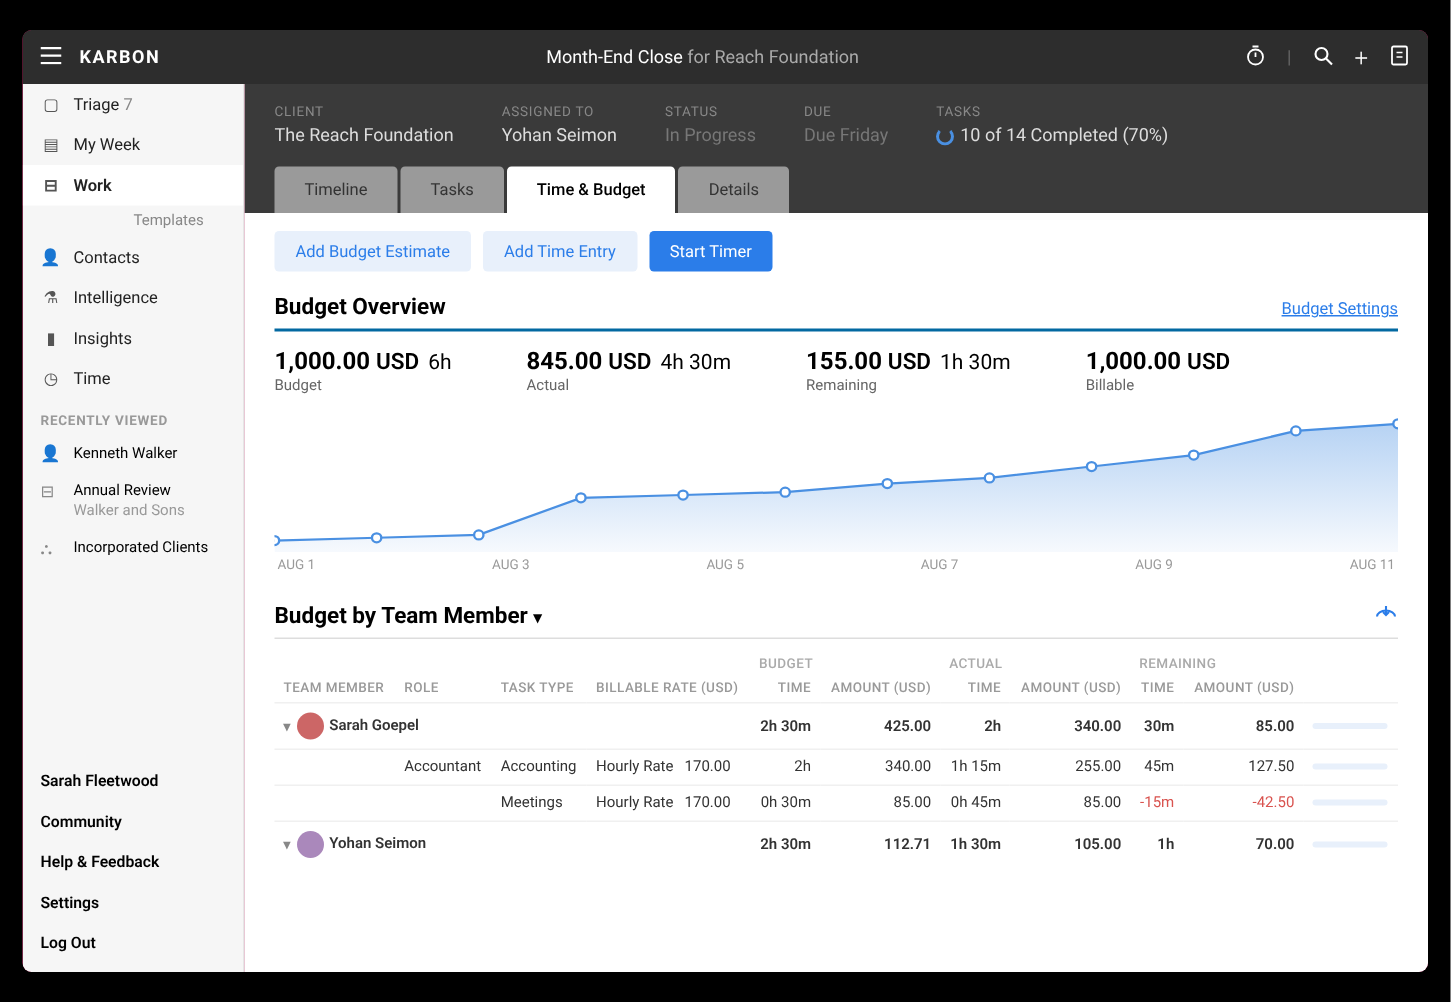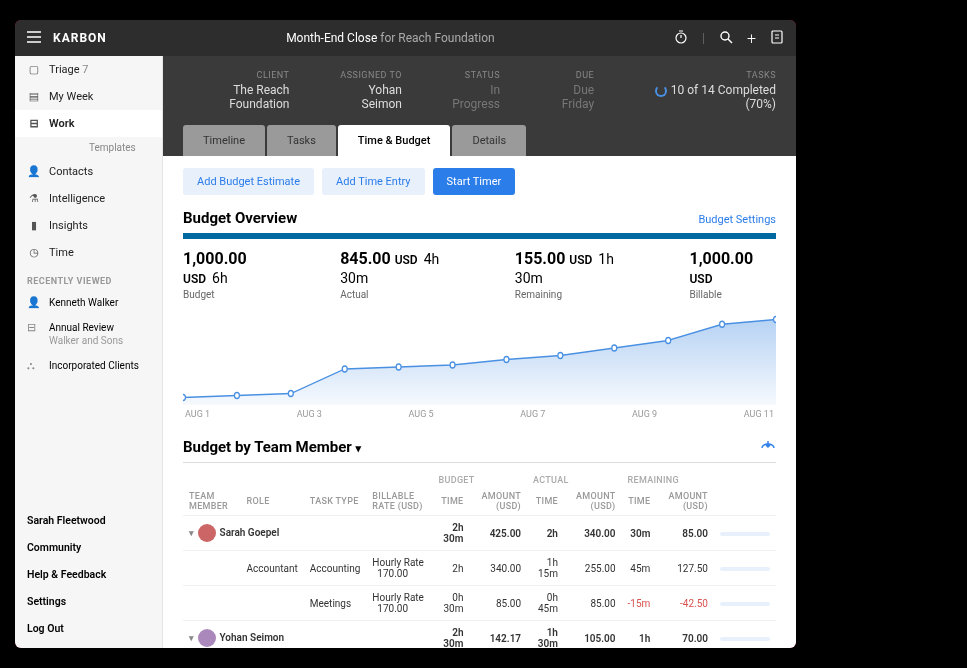--- a/index.html
+++ b/index.html
@@ -1,17 +1,17 @@
 <!DOCTYPE html>
 <html><head>
 <meta charset="utf-8">
 <style>
 * { margin:0; padding:0; box-sizing:border-box; font-family:-apple-system,BlinkMacSystemFont,"Segoe UI",Roboto,sans-serif; }
 body { background:#000; width:967px; height:668px; overflow:hidden; padding:20px 15px; }
-.app { width:781px; height:628px; background:#be185d; border-radius:6px; overflow:hidden; display:flex; flex-direction:column; }
+.app { width:937px; height:628px; background:#be185d; border-radius:6px; overflow:hidden; display:flex; flex-direction:column; }
 .topbar { background:#2d2d2d; color:#fff; height:36px; display:flex; align-items:center; padding:0 12px; font-size:12px; }
 .topbar .menu-icon { margin-right:12px; cursor:pointer; }
 .topbar .brand { font-weight:700; letter-spacing:1px; font-size:12px; }
 .topbar .title { flex:1; text-align:center; font-size:12px; }
 .topbar .title b { font-weight:400; }
 .topbar .title span { color:#aaa; }
 .topbar .right { display:flex; gap:14px; align-items:center; }
 .topbar .right svg, .topbar .right .icon { cursor:pointer; }
 
 .body { flex:1; display:flex; overflow:hidden; }
@@ -23,42 +23,42 @@
 .sidebar .section-label { padding:10px 12px 4px; color:#999; font-size:9px; letter-spacing:0.5px;font-weight:bold; }
 .sidebar .rv-item { padding:6px 12px; display:flex; gap:8px; align-items:flex-start; cursor:pointer; }
 .sidebar .rv-item .icn { width:14px; color:#888; }
 .sidebar .rv-item .txt { font-size:10px; line-height:1.3; }
 .sidebar .rv-item .txt .sub2 { color:#999; }
 .sidebar .footer-links { margin-top:auto; padding:6px 0; }
 .sidebar .footer-links div { padding:7px 12px; font-size:10.5px; font-weight:600; cursor:pointer; }
 
 .main { flex:1; display:flex; flex-direction:column; overflow:hidden; }
 .header-dark { background:#3a3a3a; color:#ccc; padding:14px 20px 0; }
-.meta-row { display:flex; gap:44px; font-size:10px; margin-bottom:14px;text-align:right; }
+.meta-row { display:flex; gap:32px; font-size:10px; margin-bottom:14px; }
 .meta-row .lbl { color:#888; font-size:9px; letter-spacing:0.5px; margin-bottom:3px; }
 .meta-row .val { color:#ddd; font-size:12px; }
 .meta-row .val.dim { color:#777; }
 .progress-ring { display:inline-block; width:12px; height:12px; border:2px solid #4a90e2; border-top-color:transparent; border-radius:50%; vertical-align:middle; margin-right:4px; }
 .tabs { display:flex; gap:2px; }
 .tabs .tab { background:#9a9a9a; color:#333; padding:9px 20px; font-size:11px; cursor:pointer; border-radius:3px 3px 0 0; }
 .tabs .tab.active { background:#fff; color:#000; font-weight:500; }
 
 .content { flex:1; background:#fff; overflow-y:auto; padding:12px 20px 0; }
 .action-row { display:flex; gap:8px; margin-bottom:14px; }
 .btn { padding:7px 14px; font-size:11px; border-radius:3px; cursor:pointer; border:none; }
 .btn.light { background:#e8f0fb; color:#2b7de9; }
 .btn.primary { background:#2b7de9; color:#fff; }
 
-.overview-head { display:flex; justify-content:space-between; align-items:baseline; border-bottom:6px solid #0369a1; padding-bottom:6px; margin-bottom:10px; }
+.overview-head { display:flex; justify-content:space-between; align-items:baseline; border-bottom:2px solid #0369a1; padding-bottom:6px; margin-bottom:10px; }
 .overview-head h2 { font-size:15px; font-weight:700; }
-.overview-head a { color:#2b7de9; font-size:11px; cursor:pointer; }
+.overview-head a { color:#2b7de9; font-size:11px; text-decoration:underline; cursor:pointer; }
 
 .stats-row { display:flex; gap:50px; margin-bottom:10px; }
 .stat .big { font-size:16px; font-weight:700; }
-.stat .big .cur { font-size:12px; font-weight:600; }
+.stat .big .cur { font-size:15px; font-weight:600; }
 .stat .big .time { font-size:14px; font-weight:400; margin-left:6px; }
 .stat .lbl { font-size:10px; color:#666; margin-top:2px; }
 
 .chart { position:relative; height:95px; margin-bottom:4px; }
 .chart svg { width:100%; height:100%; }
 .chart-labels { display:flex; justify-content:space-between; font-size:9px; color:#999; padding:0 2px; margin-bottom:18px; }
 
 .team-head { display:flex; justify-content:space-between; align-items:center; border-bottom:1px solid #ddd; padding-bottom:6px; margin-bottom:8px; }
 .team-head h2 { font-size:15px; font-weight:700; }
 .team-head .dl { color:#2b7de9; cursor:pointer; }
@@ -328,21 +328,21 @@
                 <td class="num">85.00</td>
                 <td class="num">0h 45m</td>
                 <td class="num">85.00</td>
                 <td class="num neg">-15m</td>
                 <td class="num neg">-42.50</td>
                 <td><span class="bar red"><span class="fill" style="width:100%"></span></span></td>
               </tr>
               <tr class="member-row">
                 <td colspan="4"><span class="chev">▾</span><span class="avatar b"></span>Yohan Seimon</td>
                 <td class="num">2h 30m</td>
-                <td class="num">142.17</td>
+                <td class="num">112.71</td>
                 <td class="num">1h 30m</td>
                 <td class="num">105.00</td>
                 <td class="num">1h</td>
                 <td class="num">70.00</td>
                 <td><span class="bar"><span class="fill" style="width:30%"></span></span></td>
               </tr>
             </tbody>
         </table>
       </div>
     </div>

